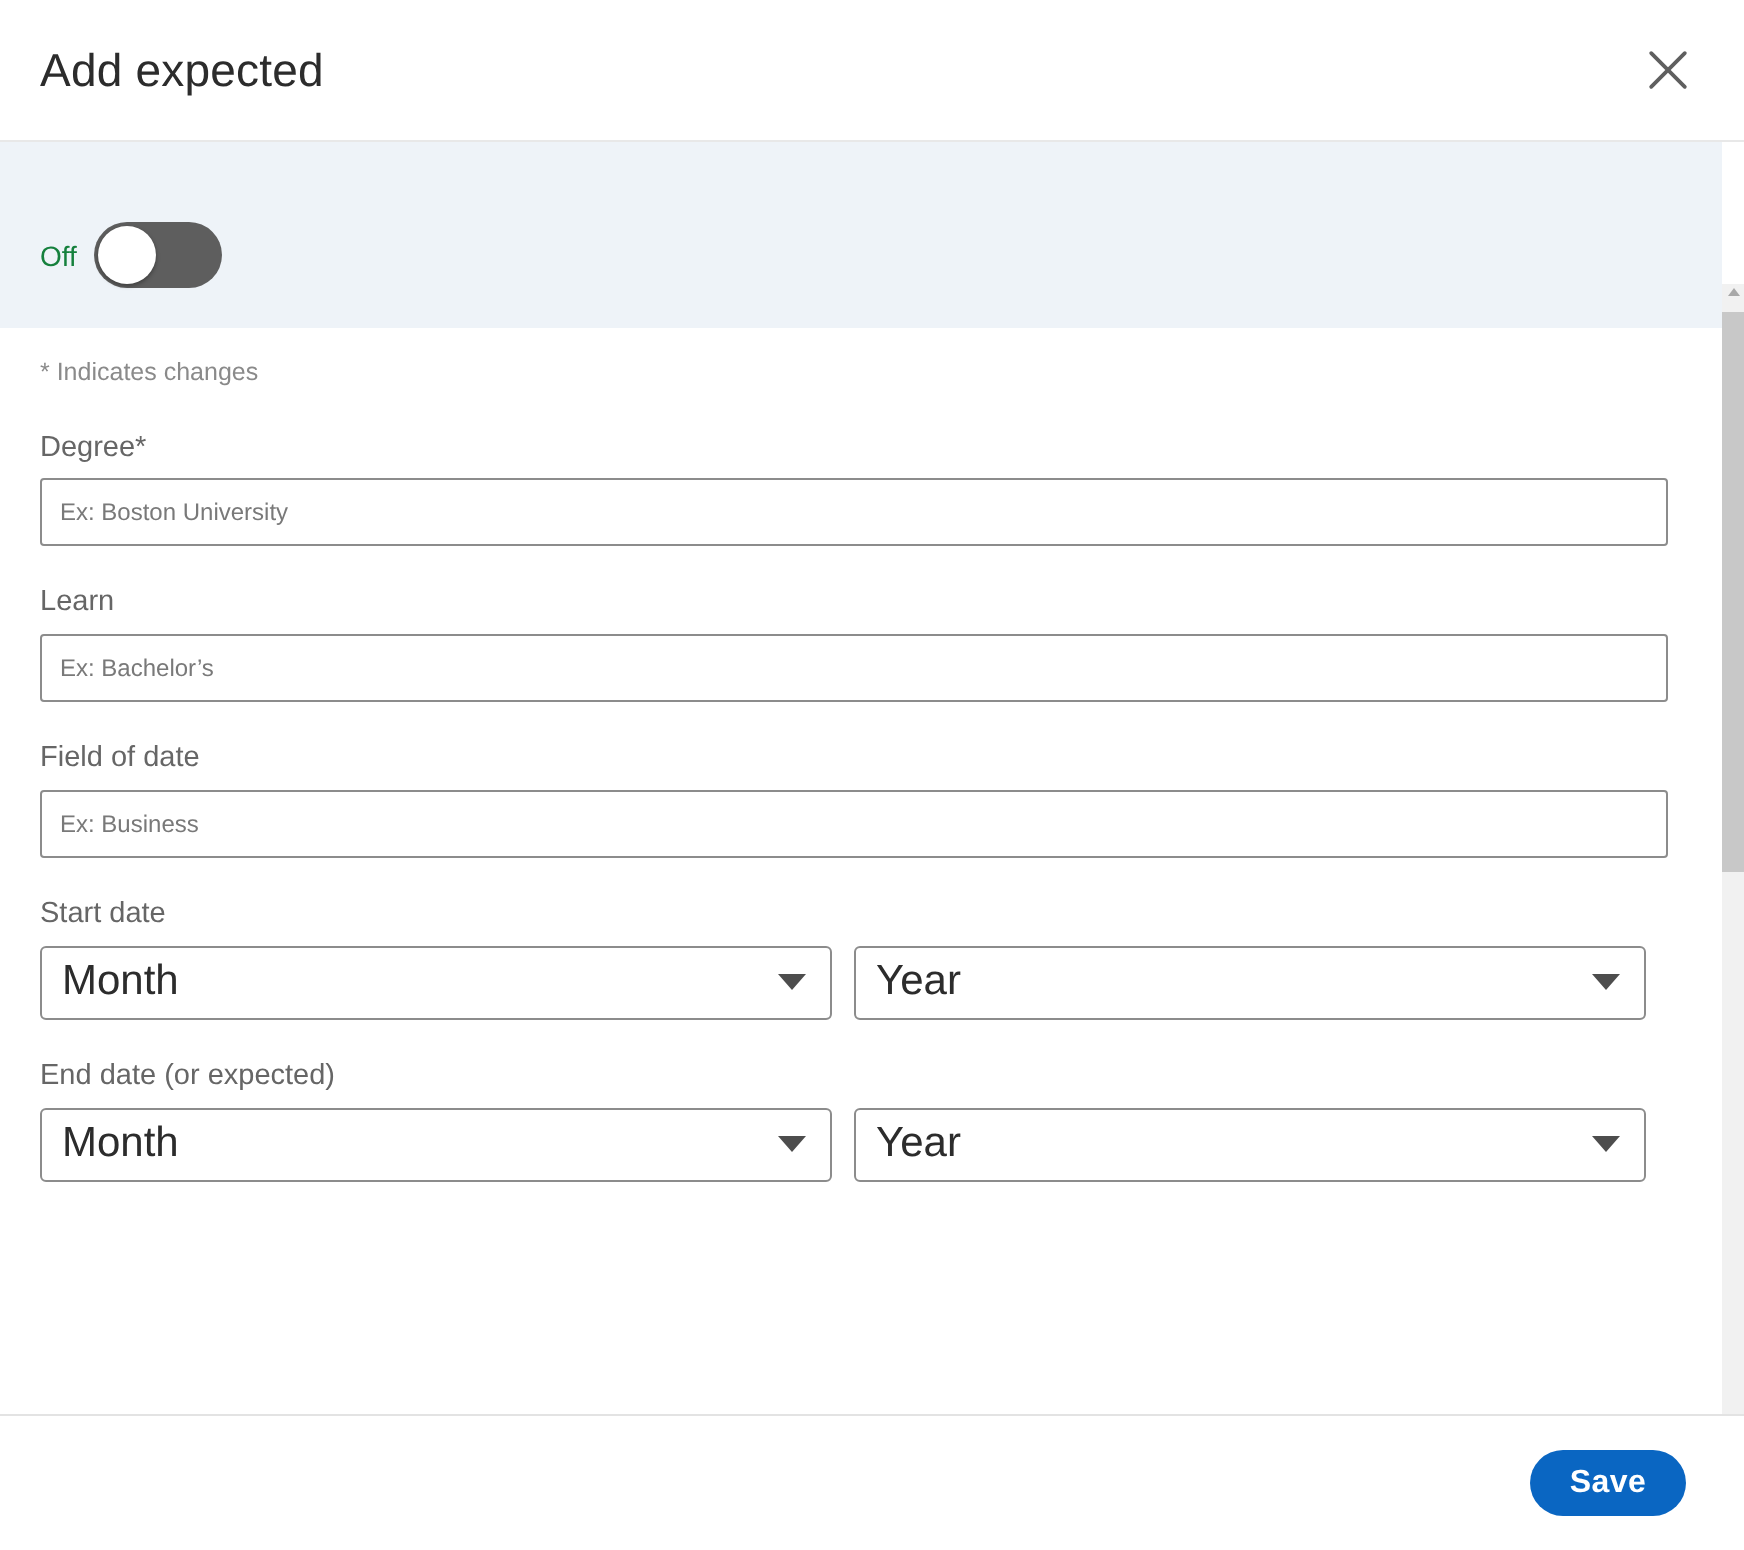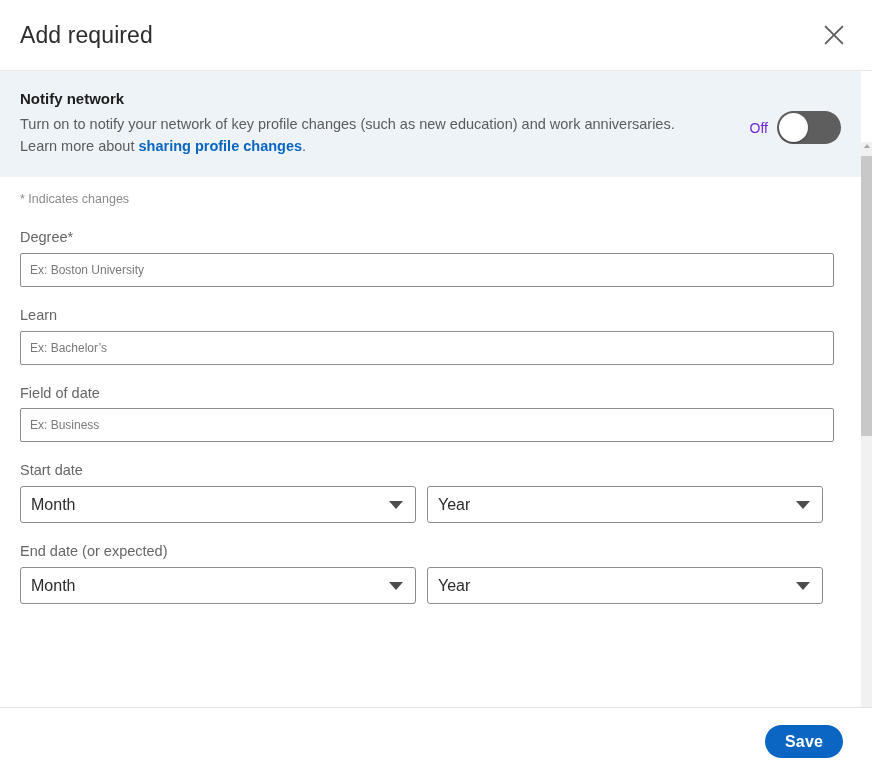--- a/index.html
+++ b/index.html
@@ -100,21 +100,21 @@
 
   .toggle-wrap {
     display: flex;
     align-items: center;
     gap: 9px;
     padding-top: 22px;
     flex: 0 0 auto;
   }
   .toggle-label {
     font-size: 14px;
-    color: #6d28d9;
+    color: #15803d;
   }
   .toggle {
     position: relative;
     width: 64px;
     height: 33px;
     border-radius: 17px;
     background: #5e5e5e;
     cursor: pointer;
     border: none;
     padding: 0;
@@ -175,21 +175,21 @@
     width: 396px;
     flex: 0 0 396px;
   }
   .select-box {
     width: 396px;
     height: 37px;
     border: 1px solid #8c8c8c;
     border-radius: 3px;
     background: #ffffff;
     padding: 0 34px 0 10px;
-    font-size: 16px;
+    font-size: 21px;
     font-family: "Liberation Sans", sans-serif;
     color: #2c2c2c;
     display: flex;
     align-items: center;
     cursor: pointer;
     user-select: none;
   }
   .select-caret {
     position: absolute;
     right: 13px;
@@ -256,38 +256,34 @@
     background: #c8c8c8;
     cursor: pointer;
   }
 </style>
 </head>
 <body>
 
 <div class="modal">
 
   <div class="modal-header">
-    <div class="modal-title">Add required</div>
+    <div class="modal-title">Add expected</div>
     <button class="close-btn">
       <span>
         <svg width="22" height="22" viewBox="0 0 22 22" aria-hidden="true">
           <path d="M2.6 2.6 L19.4 19.4 M19.4 2.6 L2.6 19.4" stroke="#5f5f5f" stroke-width="1.9" stroke-linecap="round"></path>
         </svg>
       </span>
     </button>
   </div>
 
   <div class="modal-body">
     <div class="body-inner">
 
       <div class="notify">
-        <div class="notify-text">
-          <div class="notify-title">Notify network</div>
-          <p class="notify-desc"><span>Turn on to notify your network of key profile changes (such as new education) and work anniversaries. Learn more about </span><a class="notify-link" href="#">sharing profile changes</a><span>.</span></p>
-        </div>
         <div class="toggle-wrap">
           <span class="toggle-label">Off</span>
           <button class="toggle">
             <span class="toggle-knob"></span>
           </button>
         </div>
       </div>
 
       <div class="form-area">
         <p class="required-note">* Indicates changes</p>

